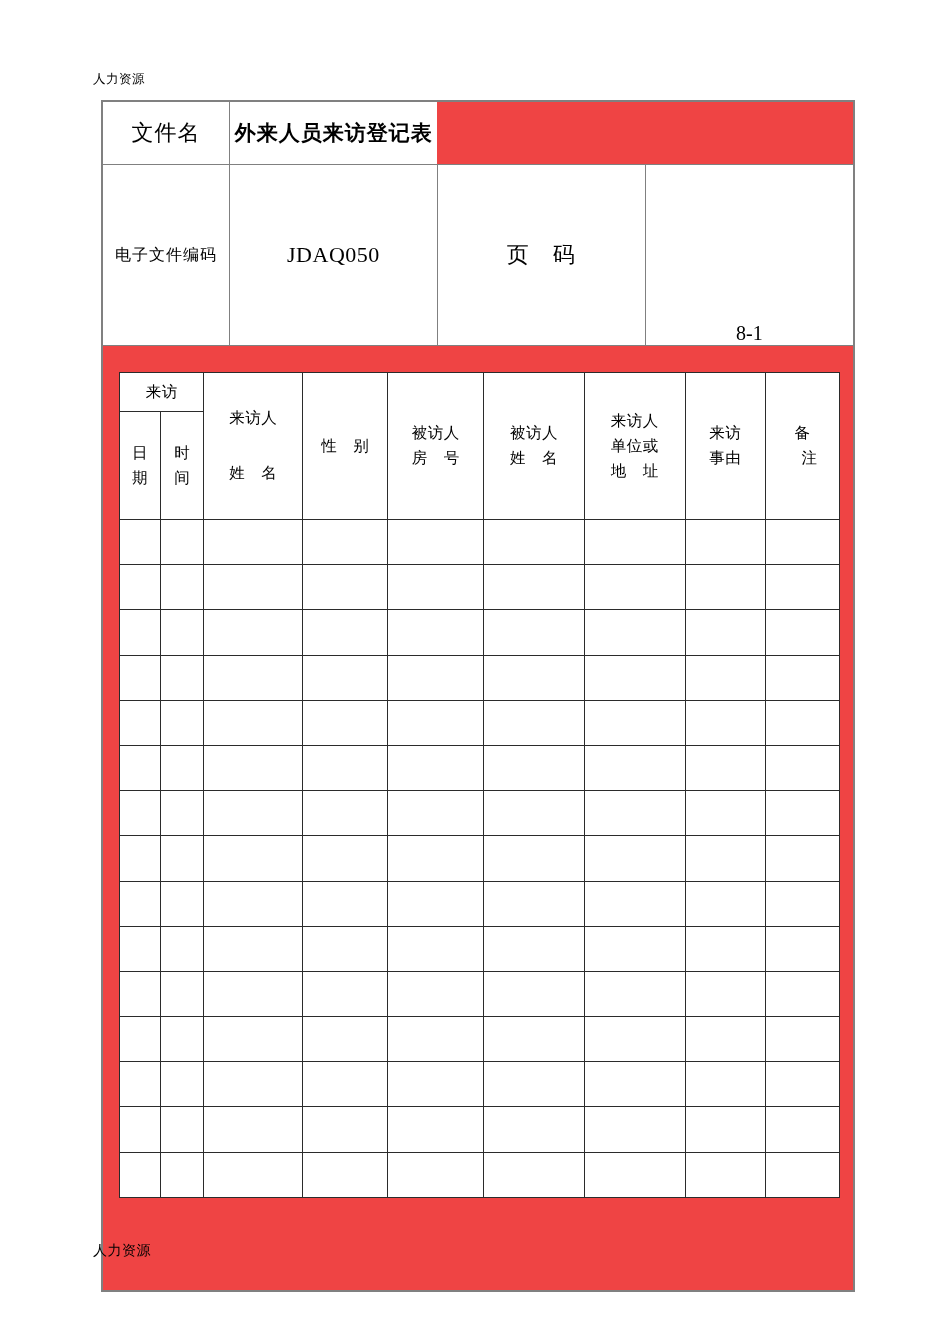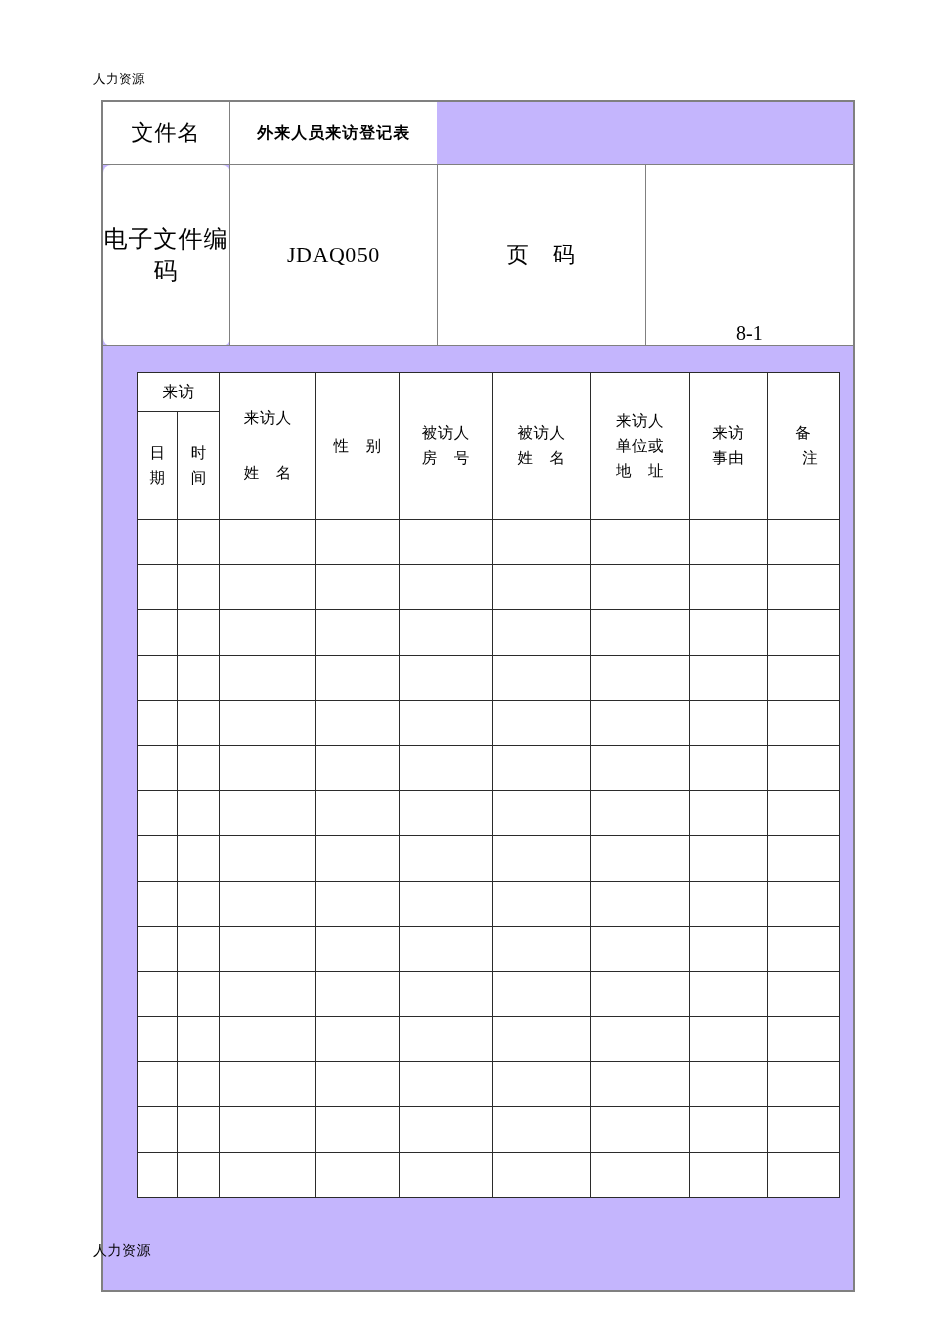--- a/index.html
+++ b/index.html
@@ -40,21 +40,21 @@
 
   
   .outer-frame {
     position: absolute;
     left: 101px;
     top: 100px;
     width: 754px;
     height: 1192px;
     box-sizing: border-box;
     border: 2px solid #808080;
-    background: #c4b5fd;
+    background: #ef4444;
   }
 
   
   .hdr-table {
     width: 100%;
     border-collapse: collapse;
     table-layout: fixed;
   }
   .hdr-table td {
     border: 1.5px solid #808080;
@@ -68,31 +68,30 @@
 
   .hdr-table td.no-left  { border-left: none; }
   .hdr-table td.no-right { border-right: none; }
   .hdr-table td.no-top   { border-top: none; }
 
   .cell-filename {
     font-size: 22px;
     letter-spacing: 1px;
   }
   .cell-doctitle {
-    font-size: 16px;
+    font-size: 21px;
     font-weight: bold;
     letter-spacing: 1px;
     text-align: center;
     padding-left: 38px;
     font-family: Liberation Mono, monospace;
   }
   .cell-codelabel {
-    font-size: 24px;
+    font-size: 16px;
     letter-spacing: 1px;
-    border-radius: 8px;
   }
   .cell-codeval {
     font-size: 22px;
     font-family: "Liberation Serif", "DejaVu Serif", serif;
     letter-spacing: 0.5px;
     padding-right: 76px;
   }
   .cell-pagelabel {
     font-size: 22px;
     letter-spacing: 1px;
@@ -106,21 +105,21 @@
     padding-right: 20px;
   }
 
   
   .spacer-band {
     height: 26px;
   }
 
   
   .grid-wrap {
-    padding: 0 13px 0 34px;
+    padding: 0 13px 0 16px;
   }
   .grid {
     width: 100%;
     border-collapse: collapse;
     table-layout: fixed;
   }
   .grid td, .grid th {
     border: 1.3px solid #2b2b2b;
     padding: 0;
     background: #fff;

